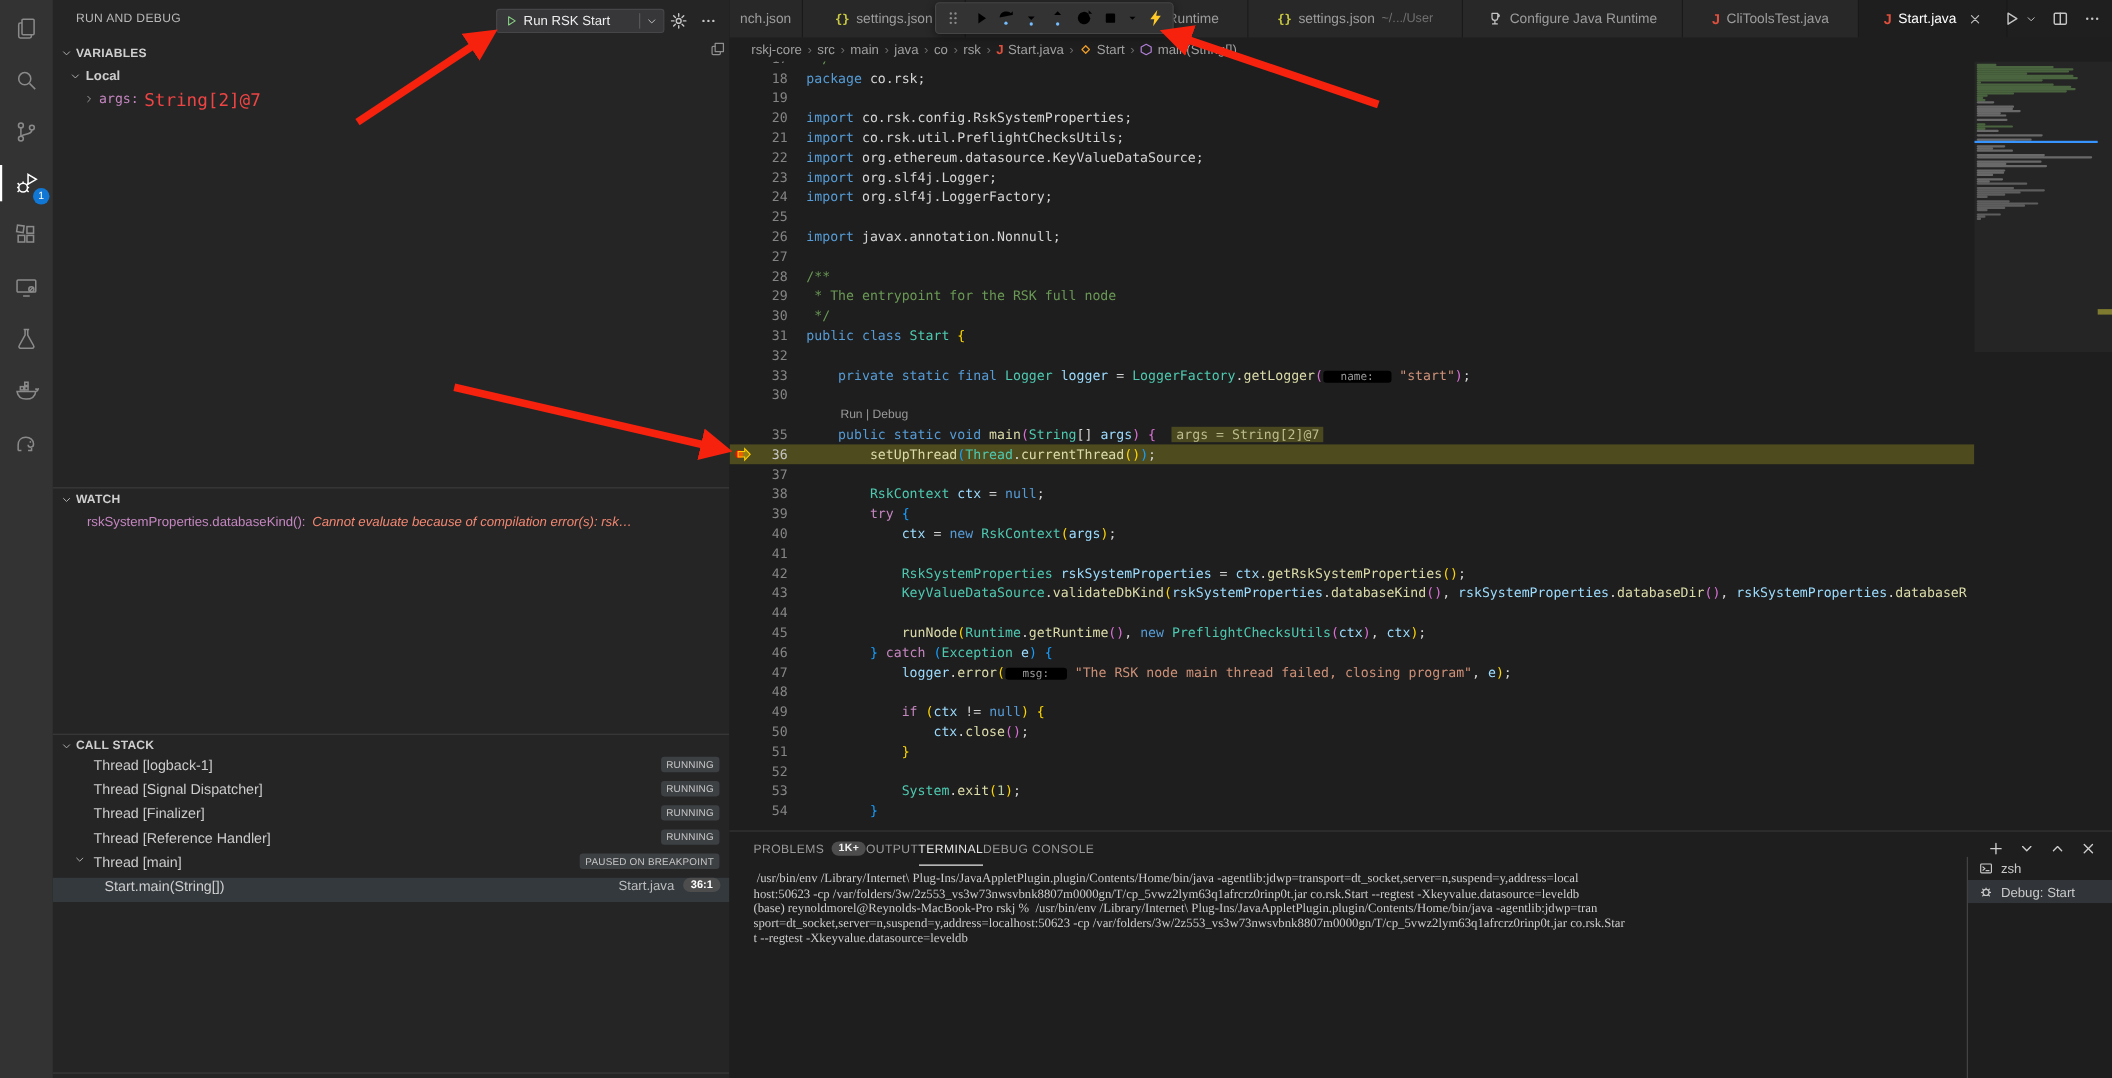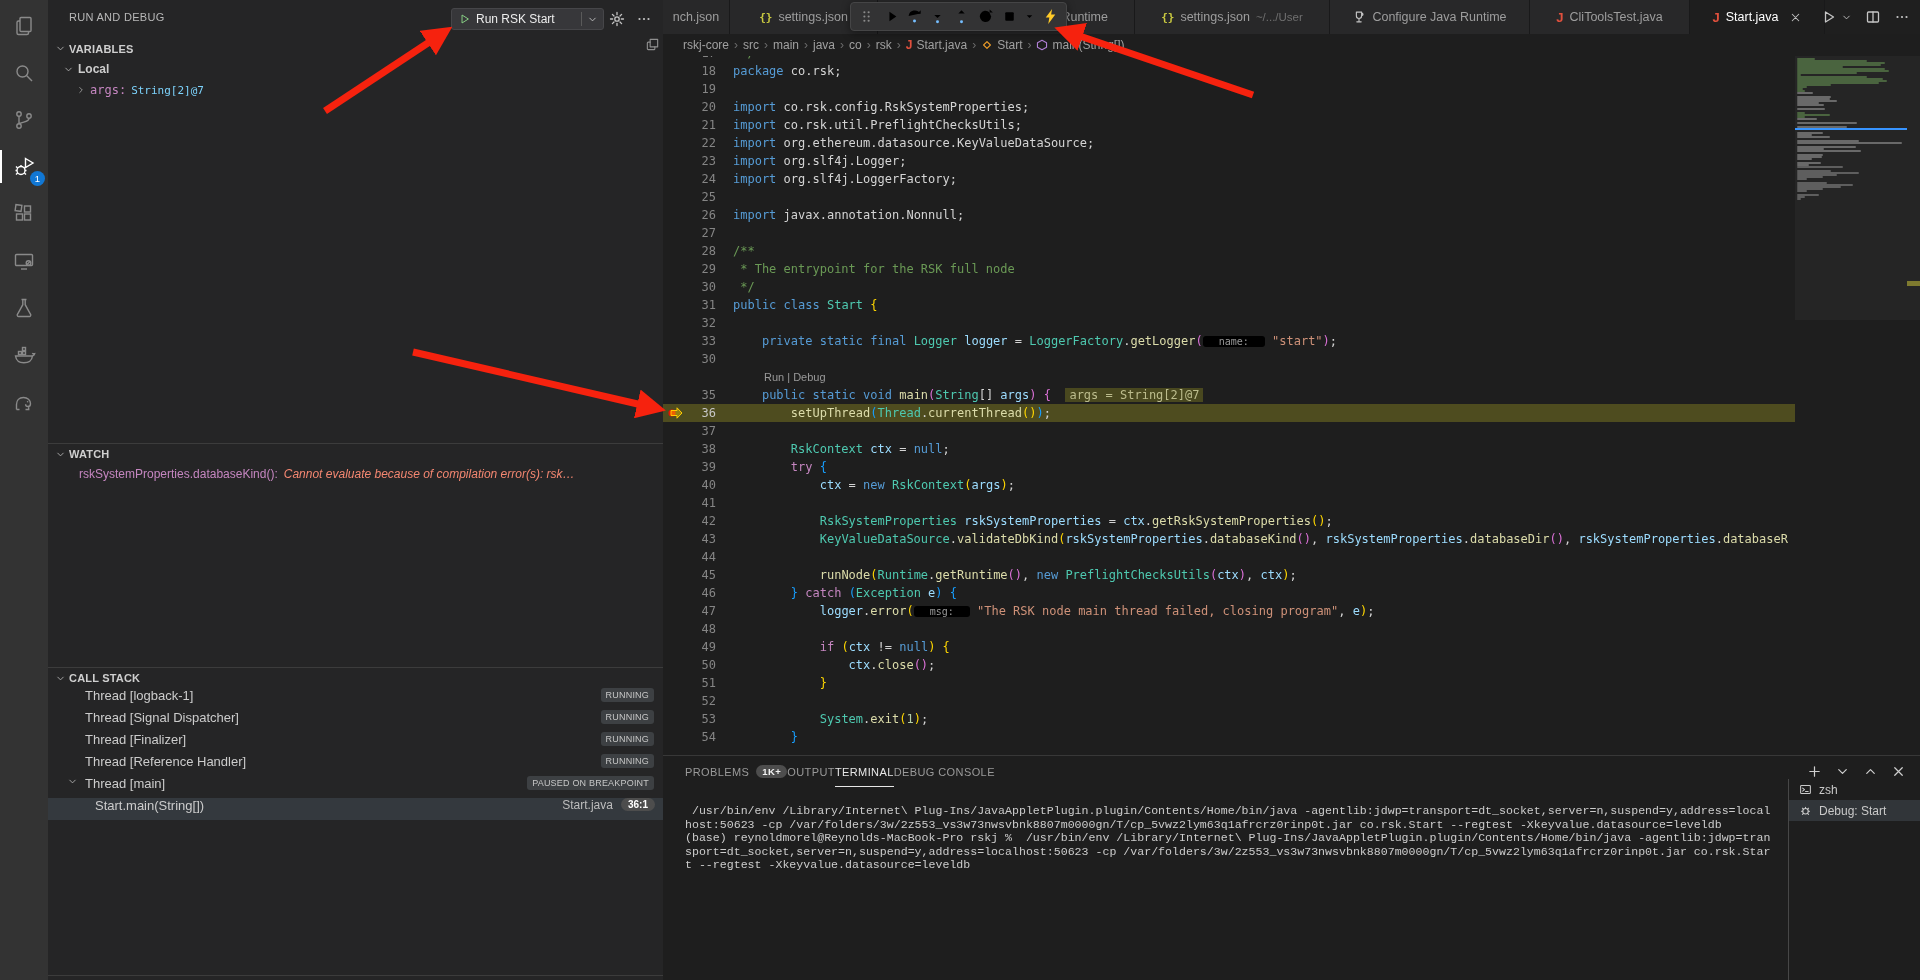--- a/index.html
+++ b/index.html
@@ -29,21 +29,21 @@
 .sb-dots{position:absolute;left:588px;top:11px;color:#c5c5c5}.sb-dots svg{width:16px;height:16px}
 .sb-sec{position:absolute;left:0;width:100%;height:21px;display:flex;align-items:center;font-weight:bold;font-size:11px;color:#cfcfcf;padding-left:7px;letter-spacing:.2px}
 .sb-sec .ic{color:#b0b0b0;margin-right:3px}.sb-sec .ic svg{width:11px;height:11px}
 .sec-line{border-top:1px solid #3c3c3c}
 .sb-row{position:absolute;display:flex;align-items:center;font-size:13px;color:#cccccc;height:20px;white-space:nowrap}
 #row-local{top:59px;left:15px;font-weight:bold;font-size:12px}
 #row-local .ic{color:#b0b0b0;margin-right:4px}#row-local .ic svg{width:11px;height:11px}
 #row-args{top:80px;left:28px}
 #row-args .ic{color:#a8a8a8;margin-right:4px}#row-args .ic svg{width:10px;height:10px}
 .v-name{color:#c586c0;font-family:"DejaVu Sans Mono",monospace;font-size:12px}
-.v-val{color:#7dd3fc;font-family:"DejaVu Sans Mono",monospace;font-size:11px;margin-left:5px}
+.v-val{color:#ef4444;font-family:"DejaVu Sans Mono",monospace;font-size:16px;margin-left:5px}
 #row-watch{top:464px;left:31px;font-family:Liberation Sans, sans-serif;font-size:12px}
 .watch-expr{color:#c586c0}
 .watch-err{color:#f48771;font-style:italic;margin-left:6px}
 #sec-vars{top:38px}
 #sec-watch{top:443px}
 #sec-stack{top:667px}
 #sec-bkpts{top:975px}
 #stack{position:absolute;top:688px;left:0;width:100%}
 .stk-row{position:relative;height:22px;display:flex;align-items:flex-start;padding-left:37px;font-size:13px;color:#cccccc}
 .stk-row .ic.chev{position:absolute;left:19px;color:#b0b0b0}.stk-row .ic.chev svg{width:11px;height:11px}
@@ -104,21 +104,21 @@
 .mm-slider{position:absolute;left:0;top:0;width:125px;height:264px;background:rgba(255,255,255,.035)}
 
 
 .panel{position:absolute;left:663px;top:755px;right:0;bottom:0;background:#1e1e1e;border-top:1px solid #383838}
 .panel-tabs{position:absolute;top:0;left:22px;height:31px;display:flex;align-items:center;font-size:11px;letter-spacing:.4px;color:#9a9a9a}
 .ptab{display:flex;align-items:center;gap:7px;height:31px;cursor:pointer}
 .ptab.active{color:#e7e7e7;box-shadow:inset 0 -1px 0 #e7e7e7}
 .pbadge{background:#4d4d4d;color:#f2f2f2;font-size:9.5px;padding:1px 6px;border-radius:9px;font-weight:bold}
 .panel-actions{position:absolute;top:8px;right:14px;display:flex;gap:13px;color:#cfcfcf}
 .panel-actions .ic svg{width:15px;height:15px}
-#term{position:absolute;top:48px;left:22px;width:1103px;bottom:0;overflow:hidden;font-family:Liberation Mono, monospace;font-size:11.6px;line-height:13.5px;color:#cccccc}
+#term{position:absolute;top:36px;left:22px;width:1103px;bottom:0;overflow:hidden;font-family:Liberation Serif, serif;font-size:11.6px;line-height:13.5px;color:#cccccc}
 .tline{white-space:pre}
 .term-side{position:absolute;top:23px;left:1125px;right:0;bottom:0;border-left:1px solid #474747}
 .ts-row{height:21px;display:flex;align-items:center;gap:7px;padding-left:10px;font-size:12px;color:#c9c9c9;cursor:pointer}
 .ts-row.selected{background:#313539}
 .ts-row .ic svg{width:13px;height:13px}
 
 
 .arrows{position:absolute;inset:0;z-index:90;pointer-events:none}
 </style>
 </head>

